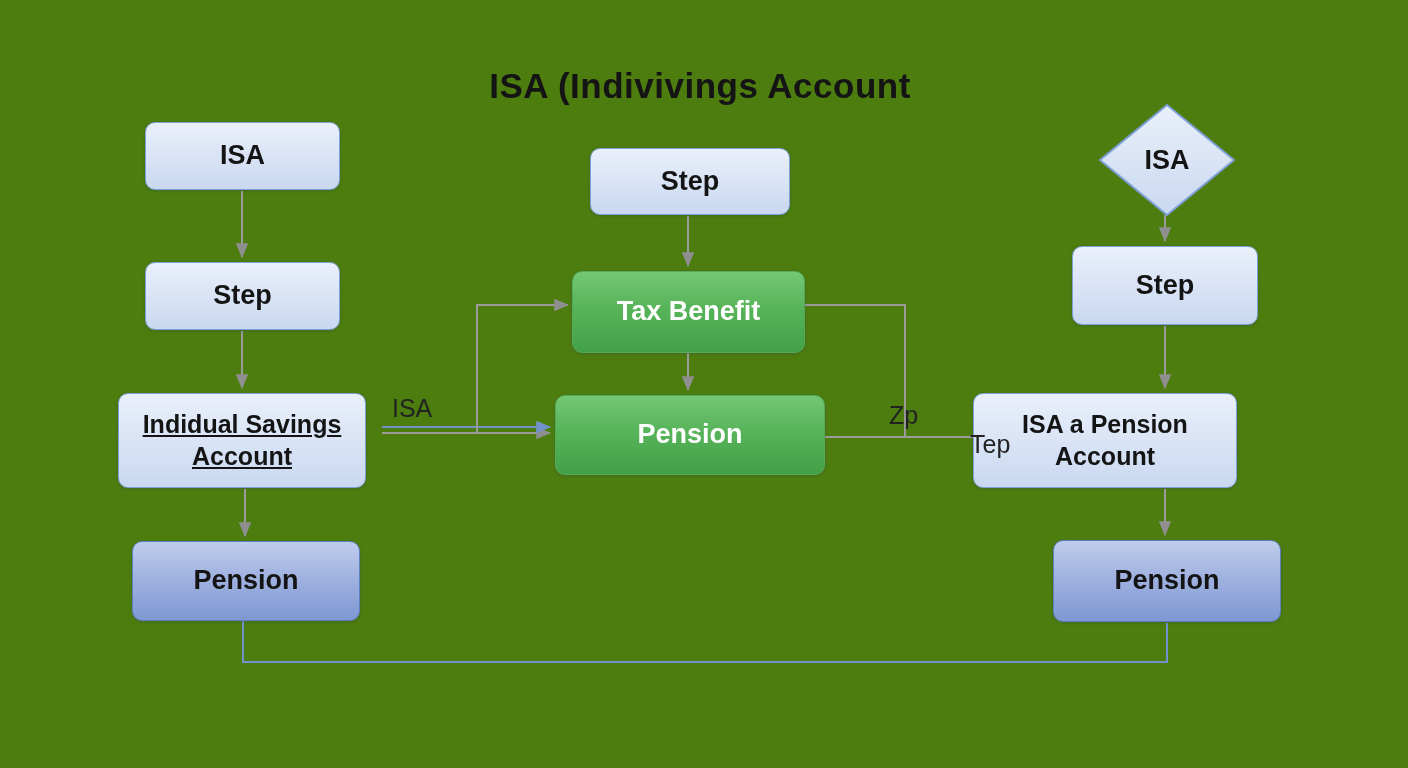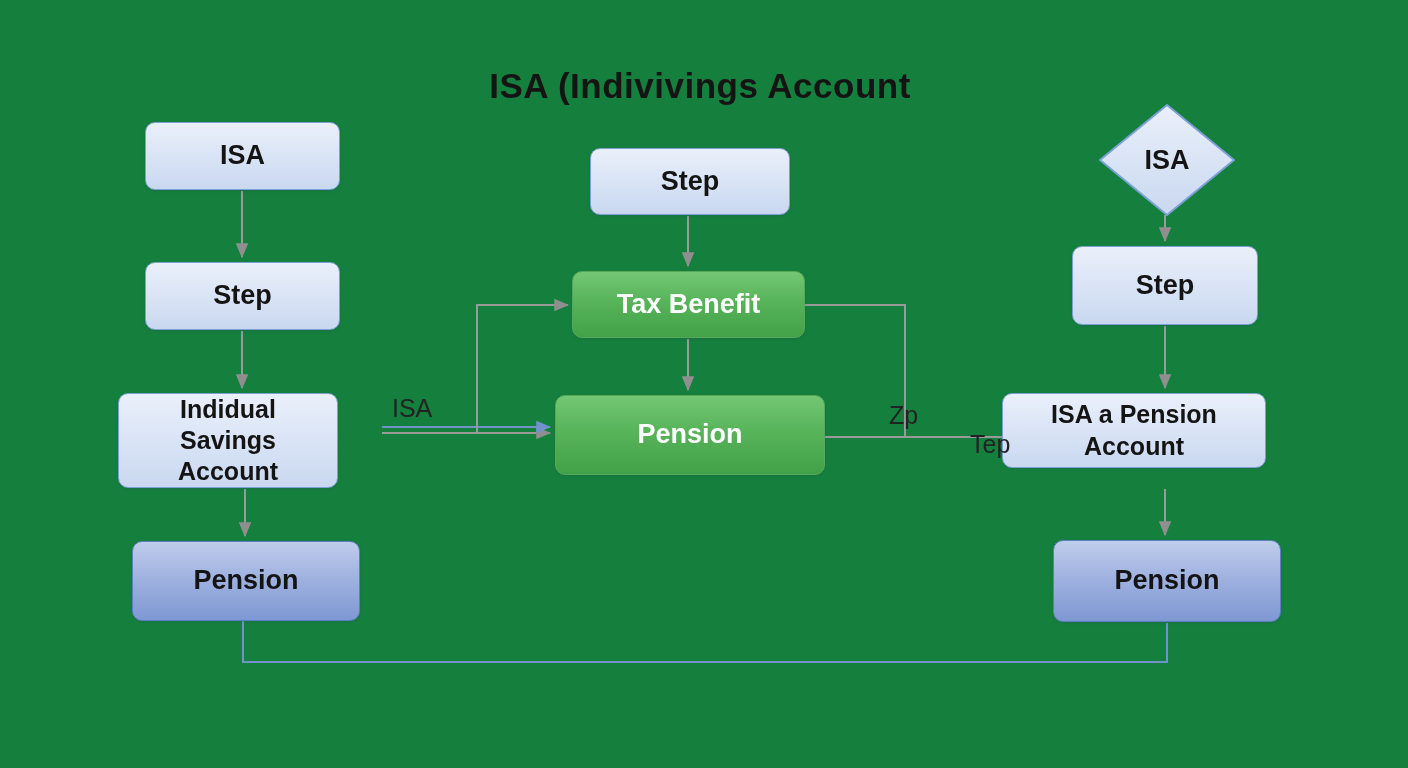--- a/index.html
+++ b/index.html
@@ -5,21 +5,21 @@
   html, body {
     margin: 0;
     padding: 0;
     background: #ffffff;
     font-family: "Liberation Sans", sans-serif;
   }
   .stage {
     position: relative;
     width: 1408px;
     height: 768px;
-    background: #15803d;
+    background: #4d7c0f;
     overflow: hidden;
   }
   .diagram-title {
     position: absolute;
     left: 700px;
     top: 66px;
     transform: translateX(-50%);
     font-size: 35px;
     font-weight: 700;
     color: #141414;
@@ -134,47 +134,47 @@
 
     <path d="M243,621 L243,662 L1167,662 L1167,623" fill="none" stroke="#7292cc" stroke-width="2"></path>
   </svg>
 
   <div class="node node-light fs-lg" style="left:145px; top:122px; width:195px; height:68px;">
     <span>ISA</span>
   </div>
   <div class="node node-light fs-lg" style="left:145px; top:262px; width:195px; height:68px;">
     <span>Step</span>
   </div>
-  <div class="node node-light fs-md" style="left:118px; top:393px; width:220px; height:95px;">
+  <div class="node node-light fs-md" style="left:118px; top:393px; width:248px; height:95px;text-decoration:underline;">
     <span>Indidual Savings Account</span>
   </div>
   <div class="node node-blue fs-lg" style="left:132px; top:541px; width:228px; height:80px;">
     <span>Pension</span>
   </div>
 
   <div class="node node-light fs-lg" style="left:590px; top:148px; width:200px; height:67px;">
     <span>Step</span>
   </div>
-  <div class="node node-green fs-lg" style="left:572px; top:271px; width:233px; height:67px;">
+  <div class="node node-green fs-lg" style="left:572px; top:271px; width:233px; height:82px;">
     <span>Tax Benefit</span>
   </div>
   <div class="node node-green fs-lg" style="left:555px; top:395px; width:270px; height:80px;">
     <span>Pension</span>
   </div>
 
   <div class="diamond-wrap">
     <svg width="138" height="114" viewBox="0 0 138 114">
       <polygon points="69,2 136,57 69,112 2,57" fill="url(#diamond-grad)" stroke="#7da0d6" stroke-width="2" stroke-linejoin="round"></polygon>
     </svg>
     <div class="diamond-label">ISA</div>
   </div>
   <div class="node node-light fs-lg" style="left:1072px; top:246px; width:186px; height:79px;">
     <span>Step</span>
   </div>
-  <div class="node node-light fs-md" style="left:1002px; top:393px; width:264px; height:75px;border-radius:10px;">
+  <div class="node node-light fs-md" style="left:973px; top:393px; width:264px; height:95px;border-radius:10px;">
     <span>ISA a Pension Account</span>
   </div>
   <div class="node node-blue fs-lg" style="left:1053px; top:540px; width:228px; height:82px;">
     <span>Pension</span>
   </div>
 
   <div class="edge-label edge-label-isa">ISA</div>
   <div class="edge-label edge-label-zp">Zp</div>
   <div class="edge-label edge-label-tep">Tep</div>
 

